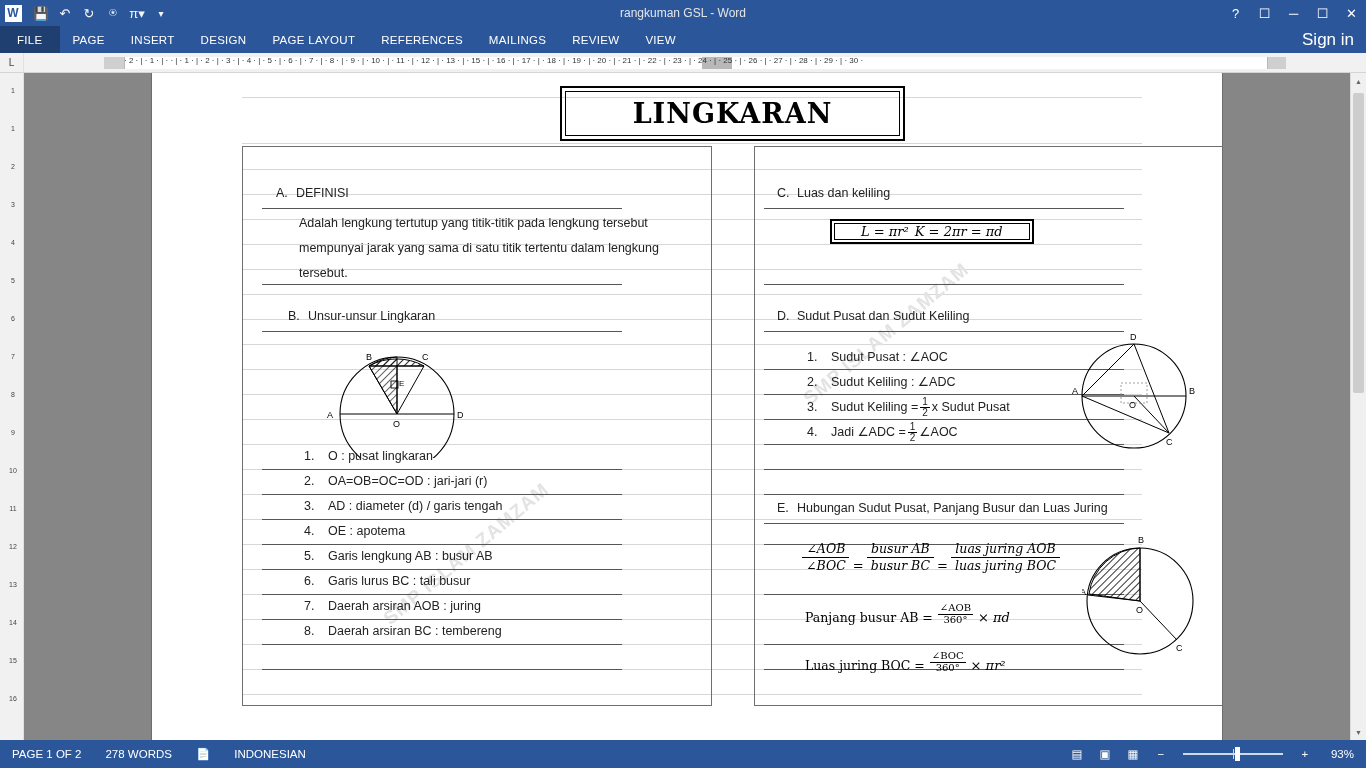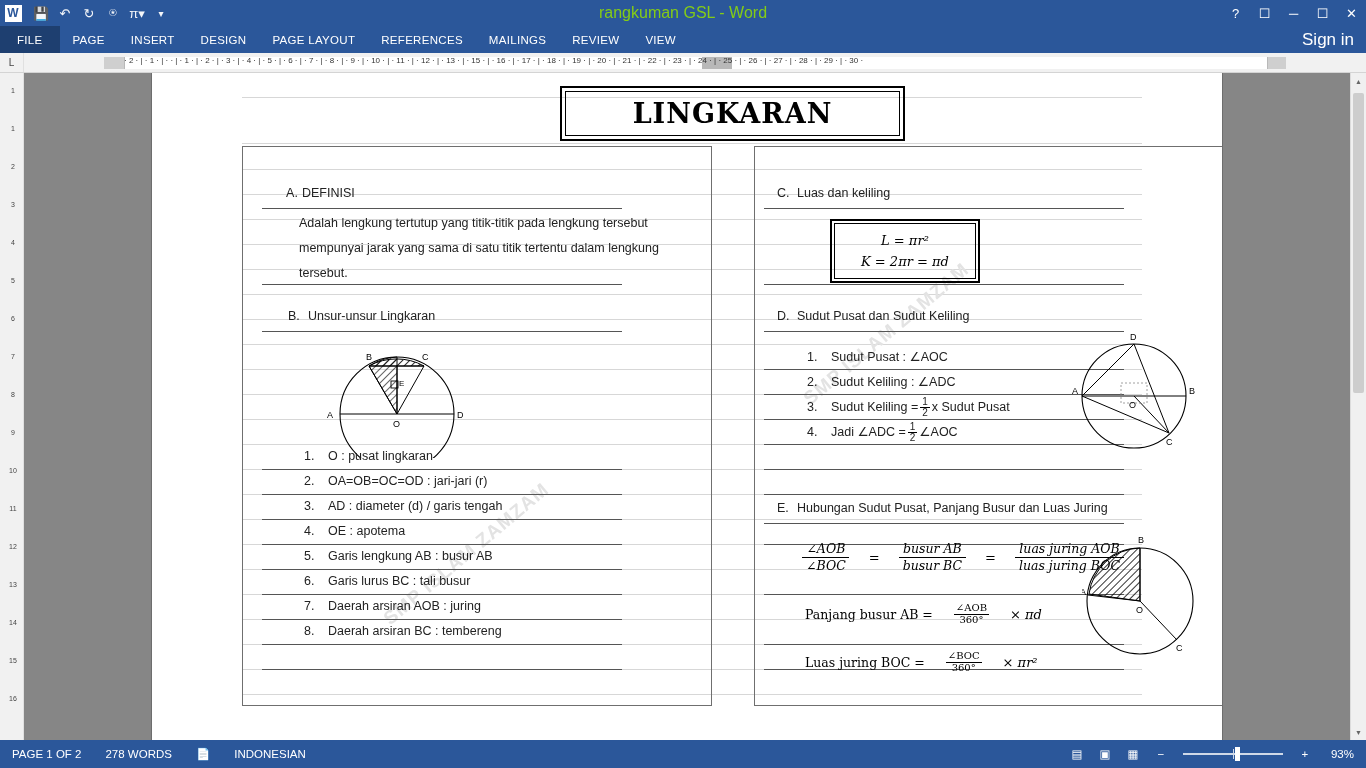--- a/index.html
+++ b/index.html
@@ -27,21 +27,21 @@
     font-size: 12px; font-weight: bold;
   }
   .qat { display: flex; align-items: center; gap: 2px; padding-left: 4px; }
   .qat-btn {
     width: 22px; height: 22px; display: flex; align-items: center;
     justify-content: center; color: #fff; font-size: 13px; opacity: .95;
   }
   .qat-btn.small { font-size: 10px; }
   .title-text {
     position: absolute; left: 0; right: 0; text-align: center;
-    font-size: 16px; color: #84cc16; pointer-events: none;
+    font-size: 12px; color: #e5e5e5; pointer-events: none;
   }
   .win-ctrls {
     margin-left: auto; display: flex; align-items: center; height: 26px;
   }
   .win-btn {
     width: 29px; height: 26px; display: flex; align-items: center;
     justify-content: center; color: #fff; font-size: 13px;
   }
 
   
@@ -177,33 +177,33 @@
   .numlist .n { width: 24px; flex: none; }
 
   .rule {
     position: absolute; height: 1px; background: #555;
   }
 
   .formula-box {
     position: absolute; border: 2px solid #000; padding: 2px;
   }
   .formula-box .in {
-    border: 1px solid #000; padding: 9px 26px;
-    display: flex; flex-direction: column; gap: 6px; align-items: center;
+    border: 1px solid #000; padding: 0 26px;
+    display: flex; flex-direction: row; gap: 6px; align-items: center;
     font-family: "DejaVu Serif", serif; font-style: italic; font-size: 13px;
   }
 
   .frac { display: inline-flex; flex-direction: column; align-items: center;
           vertical-align: middle; font-size: 10px; line-height: 1.05; margin: 0 2px;}
   .frac .top { border-bottom: 1px solid #000; padding: 0 2px; }
   .frac .bot { padding: 0 2px; }
 
   .mathrow {
     position: absolute; font-family: "DejaVu Serif", serif; font-style: italic;
-    font-size: 13px; display: flex; align-items: center; gap: 19px;
+    font-size: 13px; display: flex; align-items: flex-end; gap: 3px;
   }
   .bigfrac { display: inline-flex; flex-direction: column; align-items: center;
              font-size: 12.5px; line-height: 1.25; }
   .bigfrac .top { border-bottom: 1.4px solid #000; padding: 0 4px; }
   .bigfrac .bot { padding: 0 4px; }
 
   .watermark {
     position: absolute; color: #e3e3e3; font-size: 19px; font-weight: bold;
     transform: rotate(-40deg); white-space: nowrap; pointer-events: none;
     font-family: "Liberation Sans", sans-serif; letter-spacing: 1px;
@@ -338,21 +338,21 @@
         <div class="watermark" style="left:630px; top:250px;">SMP ISLAM ZAMZAM</div>
 
         <div class="title-box">
           <div class="inner">
             <span>LINGKARAN</span>
           </div>
         </div>
 
         <div class="col left"></div>
 
-        <div class="sec-head" style="left:130px; top:113px;text-align:center;">
+        <div class="sec-head" style="left:124px; top:113px;">
           <span class="ltr">A.</span><span>DEFINISI</span>
         </div>
         <div class="rule" style="left:110px; top:135px; width:360px;"></div>
 
         <div class="para" style="left:147px; top:138px;">
           <div>Adalah lengkung tertutup yang titik-titik pada lengkung tersebut</div>
           <div>mempunyai jarak yang sama di satu titik tertentu dalam lengkung</div>
           <div>tersebut.</div>
         </div>
 

